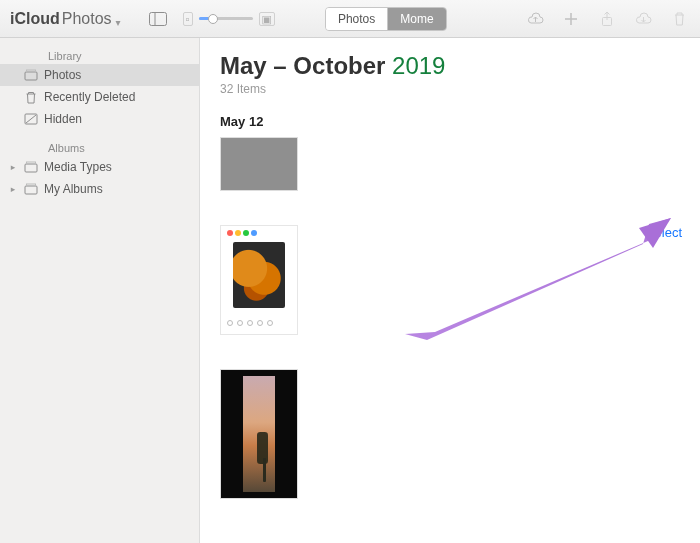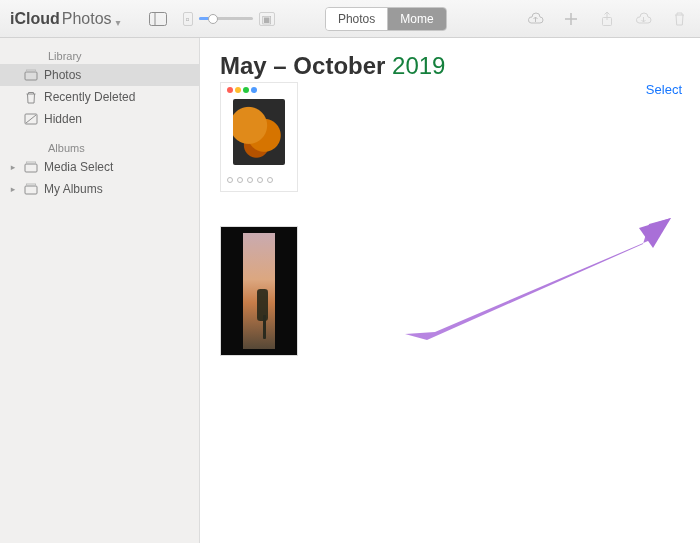--- a/index.html
+++ b/index.html
@@ -249,41 +249,50 @@
     <div class="sb-header" style="margin-top:8px">Albums</div>
 
     <div class="sb-item">
       <span class="disclosure">▸</span>
       <span class="sb-icon">
         <svg width="14" height="12">
             <rect x="1" y="3" width="12" height="8" rx="1" fill="none" stroke="#8e8e8e"></rect>
             <rect x="2.5" y="1" width="9" height="2" fill="none" stroke="#bcbcbc"></rect>
           </svg>
       </span>
-      <span>Media Select</span>
+      <span>Media Types</span>
     </div>
 
     <div class="sb-item">
       <span class="disclosure">▸</span>
       <span class="sb-icon">
         <svg width="14" height="12">
             <rect x="1" y="3" width="12" height="8" rx="1" fill="none" stroke="#8e8e8e"></rect>
             <rect x="2.5" y="1" width="9" height="2" fill="none" stroke="#bcbcbc"></rect>
           </svg>
       </span>
       <span>My Albums</span>
     </div>
   </div>
 
   <div class="content">
     <div class="hdr-range">
       <span class="bold">May – October</span>
       <span class="year">2019</span>
     </div>
-
+    <div class="item-count">32 Items</div>
+
+    <div class="moment">
+      <div class="moment-header">
+        <span>May 12</span>
+      </div>
+      <div class="thumb-row">
+        <div class="thumb"></div>
+      </div>
+    </div>
 
     <div class="moment">
       <span class="select-link">Select</span>
       <div class="thumb-row">
         <div class="thumb flowers">
           <div class="dots">
               <span></span>
               <span></span>
               <span></span>
               <span></span>

